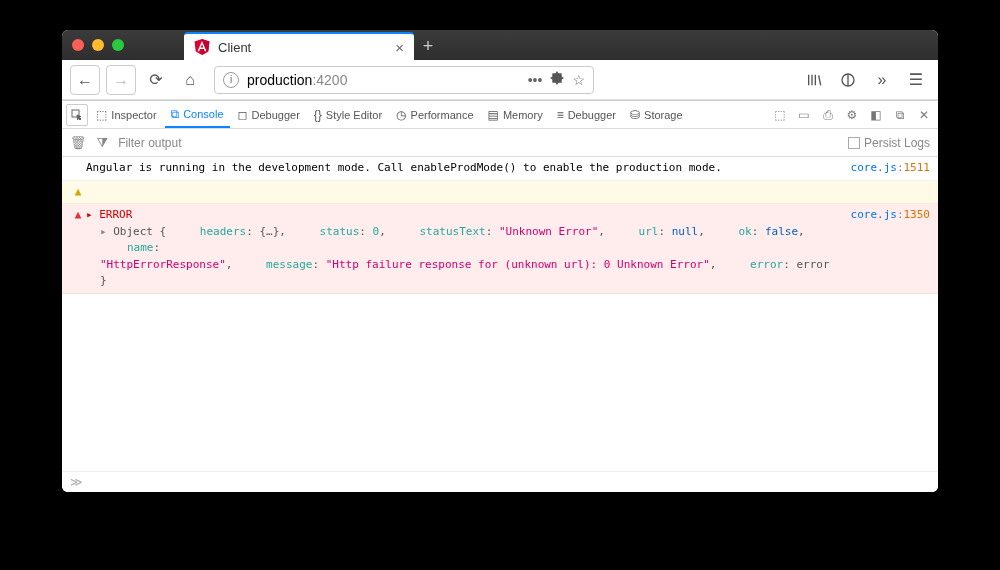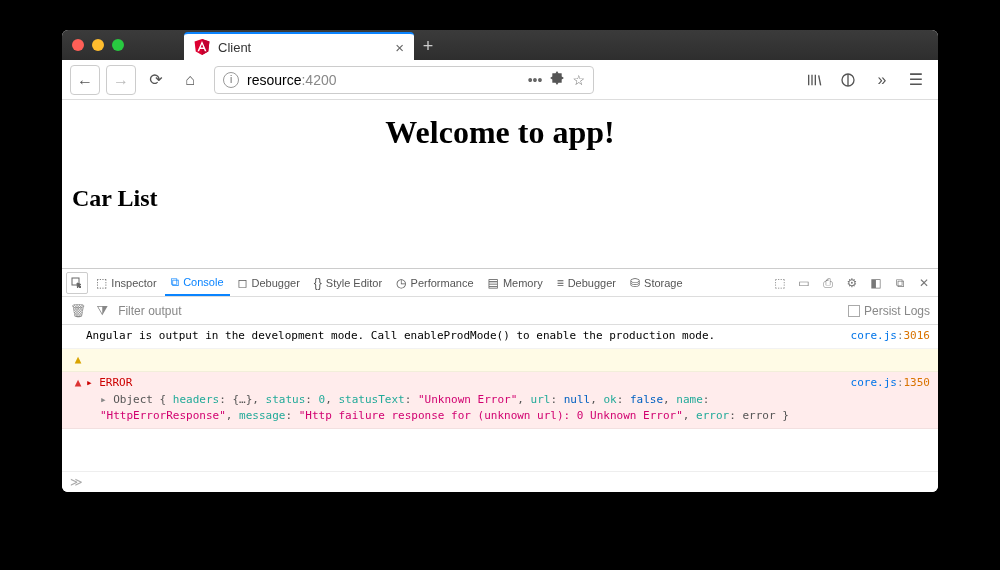--- a/index.html
+++ b/index.html
@@ -196,21 +196,21 @@
     .msg .src .link { color: #0074e8; }
     .msg .src .ln { color: #d97300; }
     .msg.warn { background: #fffbe6; }
     .msg.warn .body { color: #777700; }
     .msg.warn .gutter { color: #d9a400; }
     .msg.err { background: #ffecec; }
     .msg.err .gutter { color: #d33; }
     .msg.err .body { color: #c00; }
     .obj { padding-left: 14px; color: #555; }
     .obj .arrow { color: #888; }
-    .k { color: #2a9; } 
+    .k { color: #2a9; margin-left: 27px; } 
     .num { color: #2a9; }
     .str { color: #d10070; }
     .kw { color: #0060c0; }
     .errlabel { color: #c00; }
     .prompt {
       padding: 3px 8px;
       font-family: Menlo, Monaco, monospace;
       font-size: 12px;
       color: #aaa;
       border-top: 1px solid #eee;
@@ -243,21 +243,21 @@
     </div>
   </div>
 
   <div class="toolbar">
     <div class="navbtn">←</div>
     <div class="navbtn disabled">→</div>
     <div class="iconplain">⟳</div>
     <div class="iconplain">⌂</div>
     <div class="urlbar">
       <span class="info">i</span>
-      <span><span class="host">resource</span><span class="port">:4200</span></span>
+      <span><span class="host">production</span><span class="port">:4200</span></span>
       <span class="righticons">
         <span>•••</span>
         <span>
           <svg width="14" height="14" viewBox="0 0 24 24" fill="none" stroke="#555" stroke-width="2">
               <path d="M12 2l2 3h5v5l3 2-3 2v5h-5l-2 3-2-3H5v-5l-3-2 3-2V5h5z" fill="#555"></path>
             </svg>
         </span>
         <span>☆</span>
       </span>
     </div>
@@ -273,24 +273,20 @@
     <div class="iconplain">
       <svg width="16" height="16" viewBox="0 0 24 24" fill="none" stroke="#555" stroke-width="2">
           <circle cx="12" cy="12" r="9"></circle>
           <line x1="12" y1="3" x2="12" y2="21"></line>
         </svg>
     </div>
     <div class="iconplain">»</div>
     <div class="iconplain">☰</div>
   </div>
 
-  <div class="page">
-    <h1>Welcome to app!</h1>
-    <h2>Car List</h2>
-  </div>
 
   <div class="devtools">
     <div class="dt-tabs">
       <div class="pick">
         <svg width="12" height="12" viewBox="0 0 24 24" fill="none" stroke="#666" stroke-width="2">
             <rect x="2" y="2" width="14" height="14"></rect>
             <path d="M12 12l8 3-3 2 3 3-2 2-3-3-2 3z" fill="#666"></path>
           </svg>
       </div>
       <div class="dt-tab">
@@ -342,22 +338,22 @@
       <span>Filter output</span>
       <span class="persist">
         <span class="cb"></span>
         <span>Persist Logs</span>
       </span>
     </div>
 
     <div class="console-body">
       <div class="msg">
         <span class="gutter"></span>
-        <span class="body">Angular is output in the development mode. Call enableProdMode() to enable the production mode.</span>
-        <span class="src"><span class="link">core.js</span>:<span class="ln">3016</span></span>
+        <span class="body">Angular is running in the development mode. Call enableProdMode() to enable the production mode.</span>
+        <span class="src"><span class="link">core.js</span>:<span class="ln">1511</span></span>
       </div>
 
       <div class="msg warn">
         <span class="gutter">▲</span>
         <span class="body">
           <br>
         </span>
       </div>
 
       <div class="msg err">

